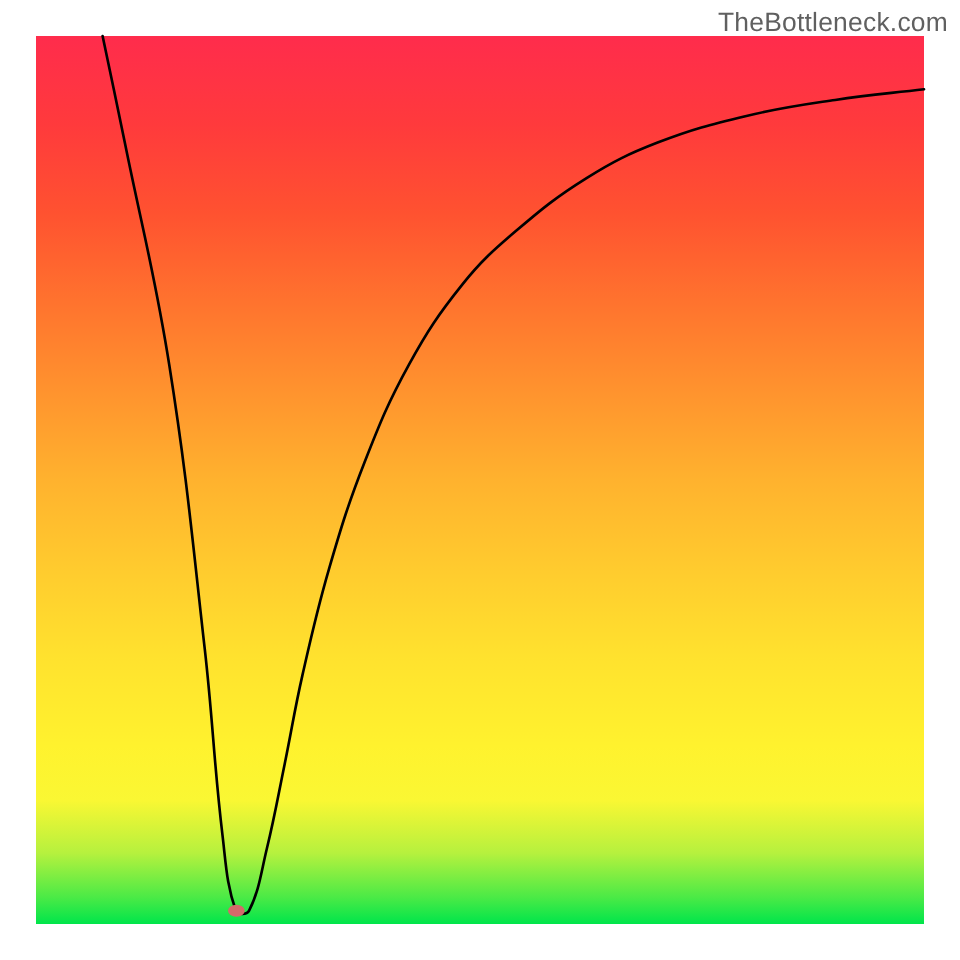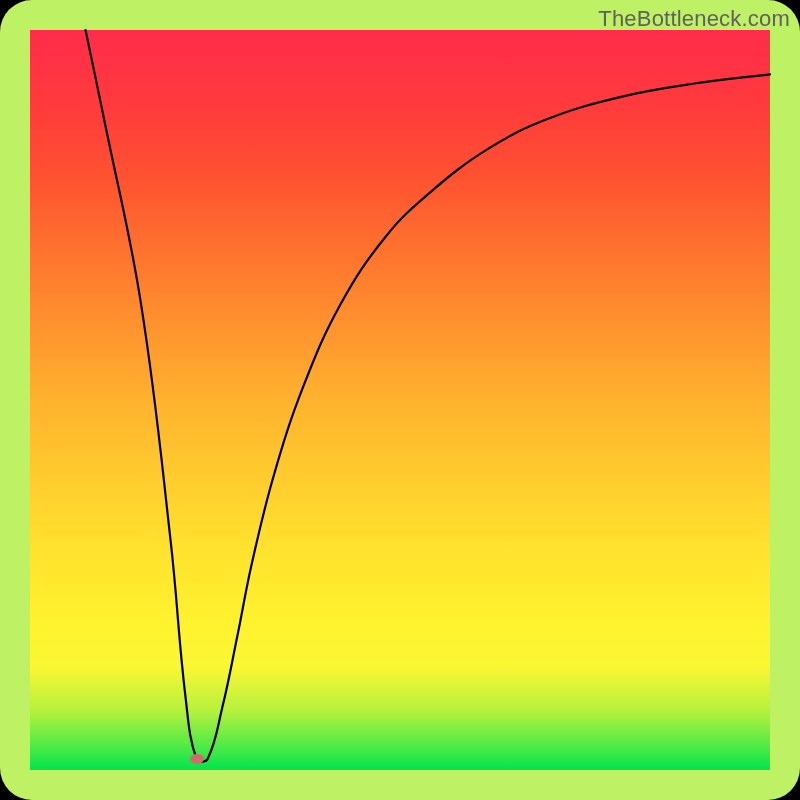--- a/index.html
+++ b/index.html
@@ -8,22 +8,21 @@
     width: 800px;
     height: 800px;
     background: #000;
     font-family: Arial, Helvetica, sans-serif;
     overflow: hidden;
   }
   .frame {
     position: relative;
     width: 800px;
     height: 800px;
-    background: #bef264;
-    border-radius: 32px;
+    background: #ffffff;
   }
   .plot-area {
     position: absolute;
     left: 30px;
     top: 30px;
     width: 740px;
     height: 740px;
     
     background: linear-gradient(
       to top,

